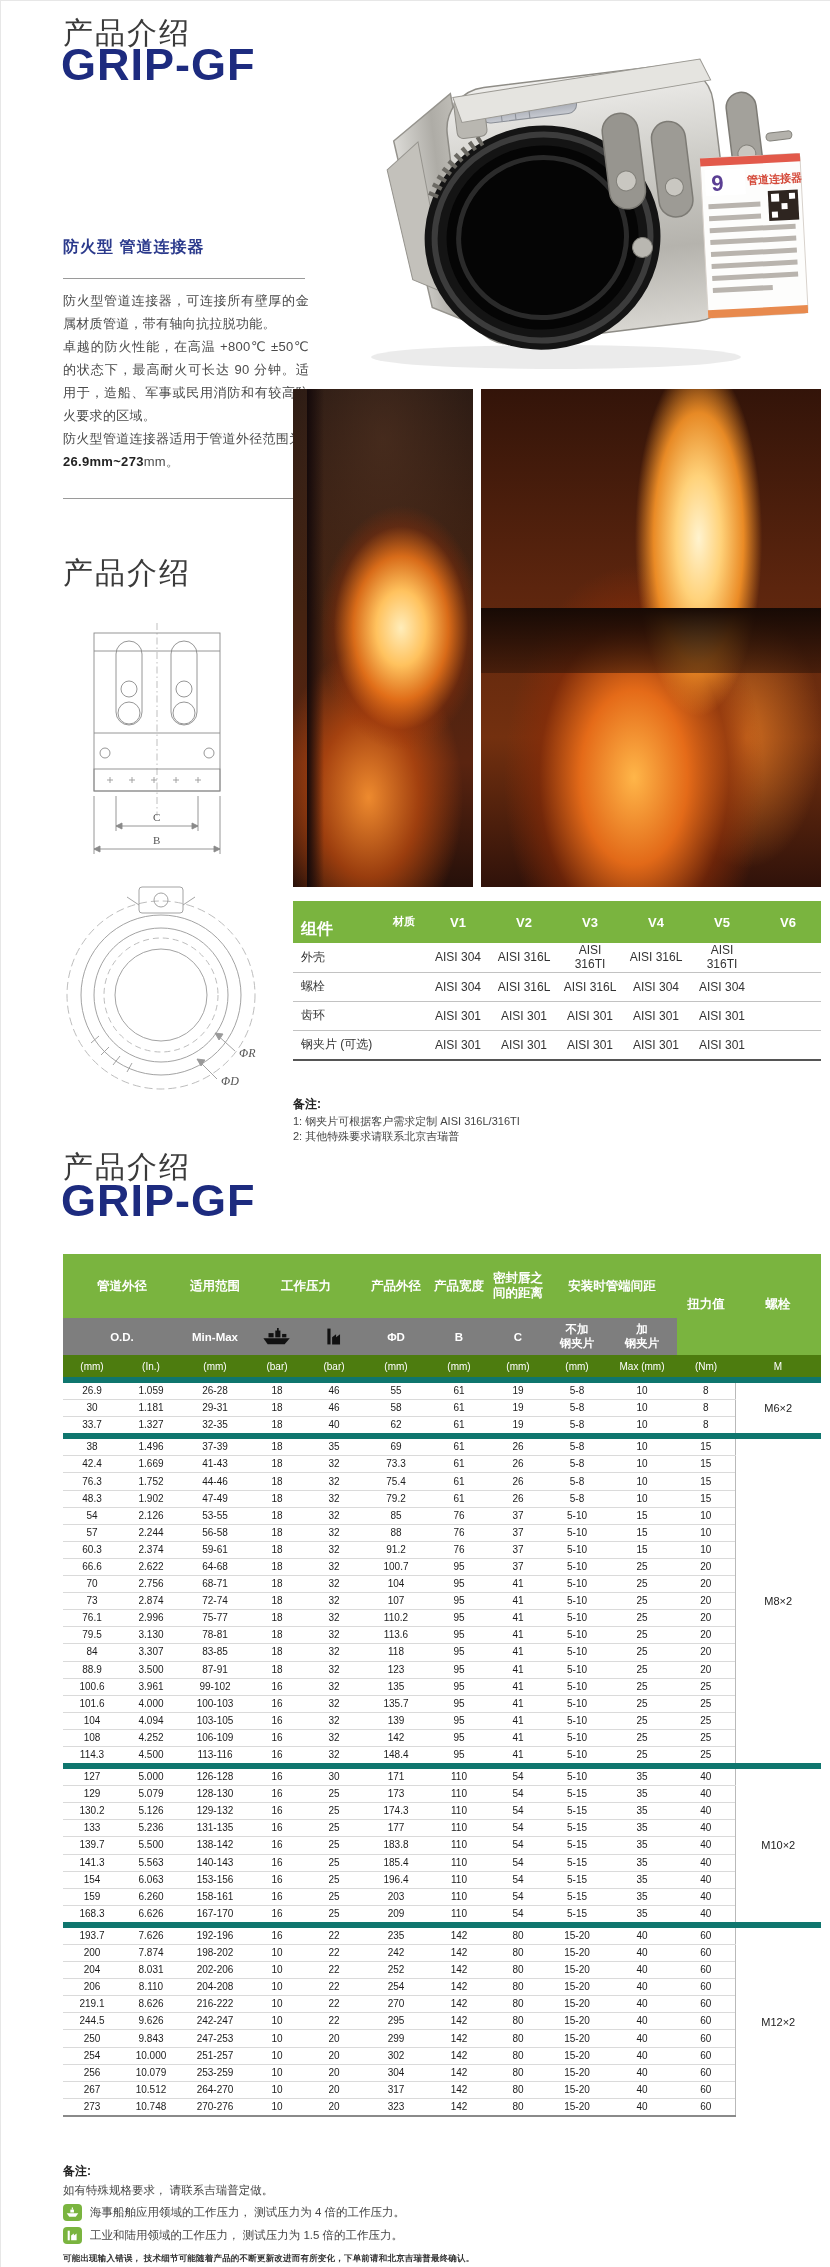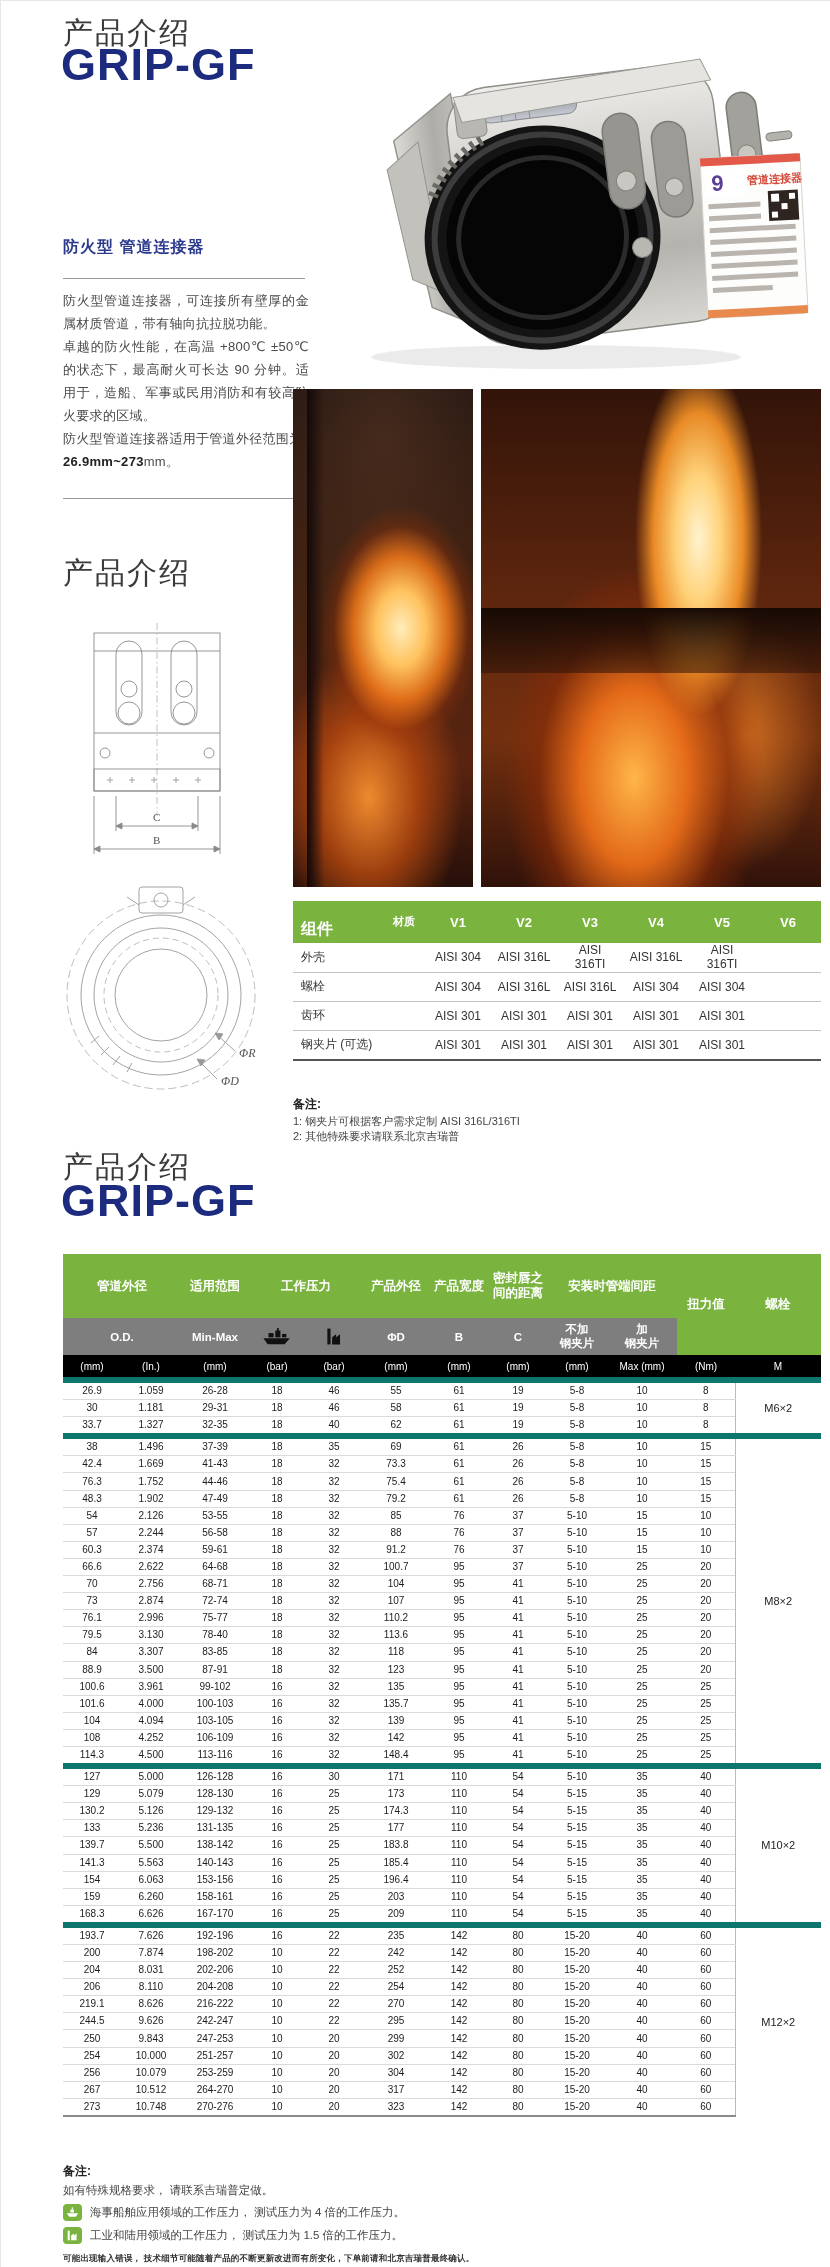--- a/index.html
+++ b/index.html
@@ -55,21 +55,21 @@
   .pre{white-space:pre-line;line-height:1.2;}
   .mat-notes{position:absolute;left:292px;top:1096px;font-size:11px;color:#444;line-height:15px;}
   .notes-title{font-weight:bold;font-size:12px;color:#222;margin-bottom:2px;}
   
   .s3-kicker{top:1146px;}
   .s3-title{top:1174px;}
   .spec-table{position:absolute;left:62px;top:1253px;width:758px;border-collapse:collapse;table-layout:fixed;}
   .spec-table th,.spec-table td{padding:0;text-align:center;}
   .spec-table thead .g th{background:#7ab43f;color:#fff;font-size:12.5px;font-weight:bold;height:64px;vertical-align:middle;}
   .spec-table thead .s th{background:#7e7e7e;color:#fff;font-size:11.5px;font-weight:bold;height:37px;vertical-align:middle;}
-  .spec-table thead .u td{background:#000000;color:#fff;font-size:10px;height:22px;}
+  .spec-table thead .u td{background:#4d7c0f;color:#fff;font-size:10px;height:22px;}
   .spec-table thead .u td{border-bottom:2px solid #8a8a8a;}
   .spec-table tbody td{font-size:10px;color:#1c1c1c;height:16.1px;line-height:16px;border-bottom:1px solid #dadada;}
   .spec-table tbody td.bolt{border-left:1px solid #b9b9b9;border-bottom:none;font-size:11px;background:#fff;}
   .spec-table tbody tr.group-start td{border-top:6px solid #0f766e;}
   .spec-table tbody tr:last-child td{border-bottom:2px solid #8a8a8a;}
   .icon-cell svg{vertical-align:middle;}
   
   .foot{position:absolute;left:62px;top:2162px;width:720px;font-size:11.5px;color:#444;}
   .foot .line{margin-top:3px;}
   .icon-line{display:flex;align-items:center;margin-top:6px;}
@@ -565,21 +565,21 @@
           <td>110.2</td>
           <td>95</td>
           <td>41</td>
           <td>5-10</td>
           <td>25</td>
           <td>20</td>
         </tr>
         <tr>
           <td>79.5</td>
           <td>3.130</td>
-          <td>78-40</td>
+          <td>78-81</td>
           <td>18</td>
           <td>32</td>
           <td>113.6</td>
           <td>95</td>
           <td>41</td>
           <td>5-10</td>
           <td>25</td>
           <td>20</td>
         </tr>
         <tr>

